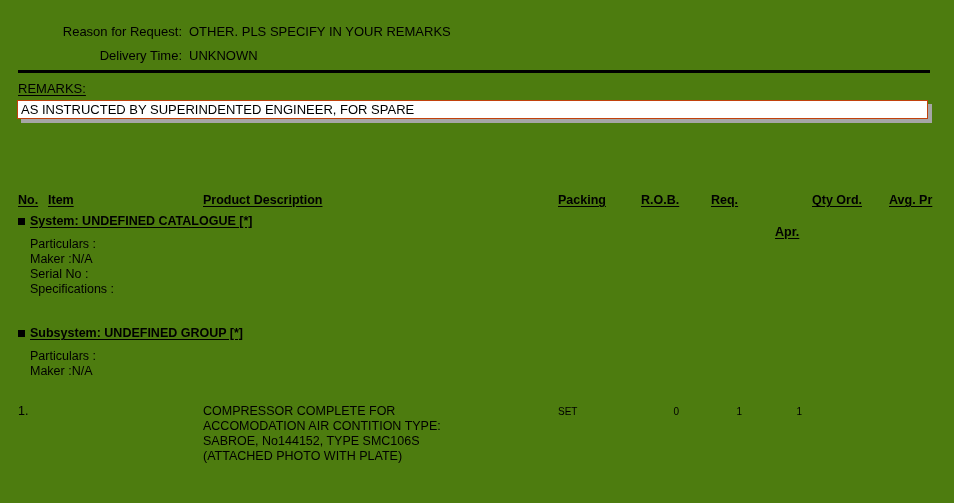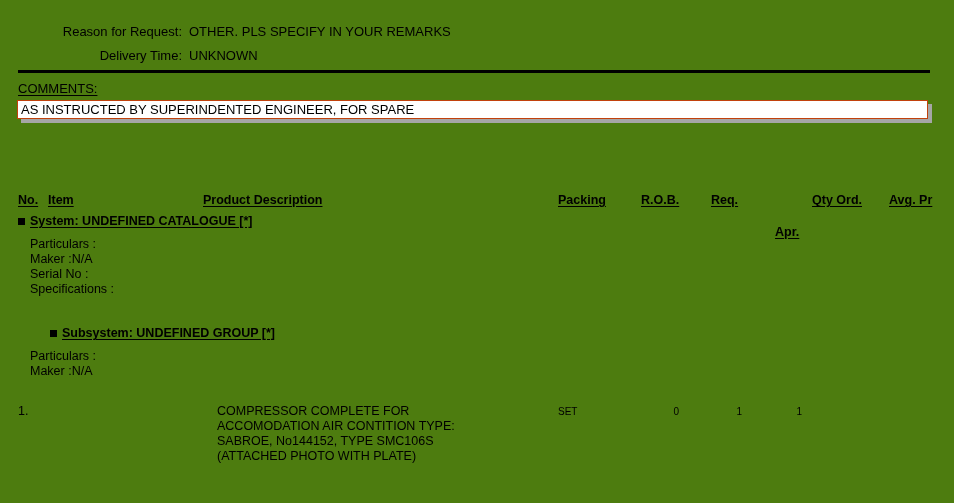--- a/index.html
+++ b/index.html
@@ -131,21 +131,21 @@
 
   .item-no {
     position: absolute;
     left: 18px;
     font-size: 12.5px;
     line-height: 15px;
     white-space: nowrap;
   }
   .item-desc {
     position: absolute;
-    left: 217px;
+    left: 203px;
     width: 330px;
     font-size: 12.5px;
     line-height: 15px;
   }
   .item-desc div { white-space: nowrap; }
 
   .cell {
     position: absolute;
     font-size: 10px;
     line-height: 15px;
@@ -163,21 +163,21 @@
     <span class="field-value">OTHER. PLS SPECIFY IN YOUR REMARKS</span>
   </div>
 
   <div class="field-row" style="top:46px;">
     <span class="field-label">Delivery Time:</span>
     <span class="field-value">UNKNOWN</span>
   </div>
 
   <div class="divider" style="top:70px;"></div>
 
-  <div class="comments-label" style="top:81px;">COMMENTS:</div>
+  <div class="comments-label" style="top:81px;">REMARKS:</div>
 
   <div class="comments-box" style="top:100px;">
     <div class="comments-text">AS INSTRUCTED BY SUPERINDENTED ENGINEER, FOR SPARE</div>
   </div>
 
   <div class="tbl-head" style="top:191px;">
     <span class="th" style="left:18px;">No.</span>
     <span class="th" style="left:48px;">Item</span>
     <span class="th" style="left:203px;">Product Description</span>
     <span class="th" style="left:558px;">Packing</span>
@@ -190,21 +190,21 @@
 
   <div class="group-row" style="top:213px;">
     <span class="group-bullet"></span>
     <span class="group-text">System: UNDEFINED CATALOGUE [*]</span>
   </div>
   <div class="detail-line" style="top:237px;">Particulars :</div>
   <div class="detail-line" style="top:252px;">Maker :N/A</div>
   <div class="detail-line" style="top:267px;">Serial No :</div>
   <div class="detail-line" style="top:282px;">Specifications :</div>
 
-  <div class="group-row" style="top:325px;margin-left:32px;">
+  <div class="group-row" style="top:325px;">
     <span class="group-bullet"></span>
     <span class="group-text">Subsystem: UNDEFINED GROUP [*]</span>
   </div>
   <div class="detail-line" style="top:349px;">Particulars :</div>
   <div class="detail-line" style="top:364px;">Maker :N/A</div>
 
   <div>
     <div class="item-no" style="top:404px;">1.</div>
     <div class="item-desc" style="top:404px;">
       <div>COMPRESSOR COMPLETE FOR</div>

